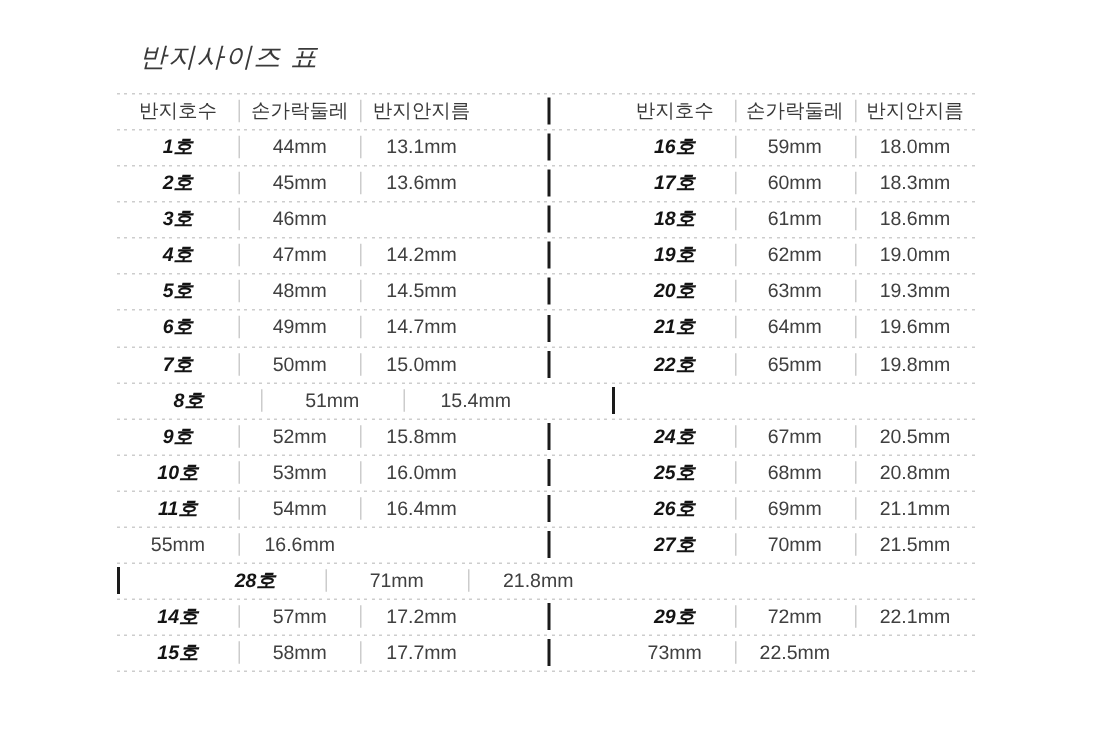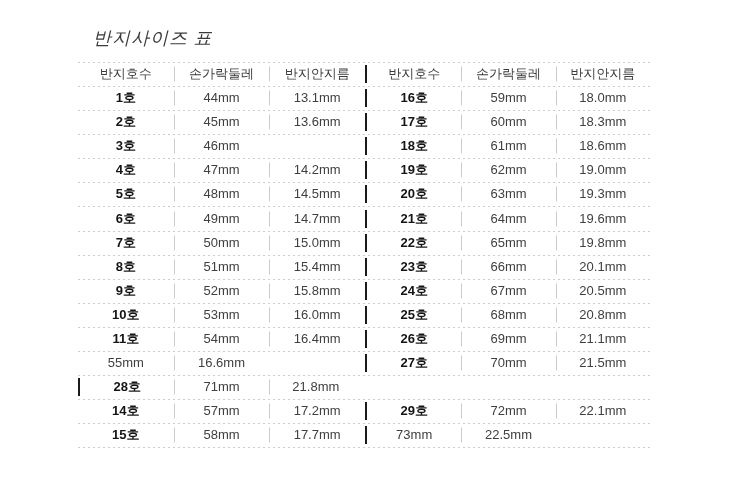--- a/index.html
+++ b/index.html
@@ -29,22 +29,23 @@
   }
   .size-table {
     position: absolute;
     left: 78px;
     top: 62px;
     width: 572px;
   }
   .row {
     position: relative;
     display: flex;
-    align-items: flex-end;
+    align-items: flex-start;
     height: 24.1px;
+    gap: 43px;
   }
   .row.row-head { height: 24px; }
   
   .row::before {
     content: "";
     position: absolute;
     left: 0;
     right: 0;
     top: 0;
     height: 1px;
@@ -88,20 +89,21 @@
     left: 0;
     top: 50%;
     transform: translateY(-50%);
     width: 1px;
     height: 15px;
     background: var(--column-divider, #cccccc);
   }
   .cell.label {
     font-weight: 700;
     color: var(--label-text, #141414);
+    font-style: italic;
   }
   .row-head .cell {
     font-weight: 400;
     color: var(--header-text, #3a3a3a);
   }
 </style>
 </head>
 <body>
 
 <div class="page">
@@ -210,25 +212,20 @@
           <span class="cell">19.8mm</span>
         </div>
       </div>
       <div class="row">
         <div class="half left">
           <span class="cell label">8호</span>
           <span class="cell">51mm</span>
           <span class="cell">15.4mm</span>
         </div>
         <span class="midbar"></span>
-        <div class="half right">
-          <span class="cell label">23호</span>
-          <span class="cell">66mm</span>
-          <span class="cell">20.1mm</span>
-        </div>
       </div>
       <div class="row">
         <div class="half left">
           <span class="cell label">9호</span>
           <span class="cell">52mm</span>
           <span class="cell">15.8mm</span>
         </div>
         <span class="midbar"></span>
         <div class="half right">
           <span class="cell label">24호</span>

